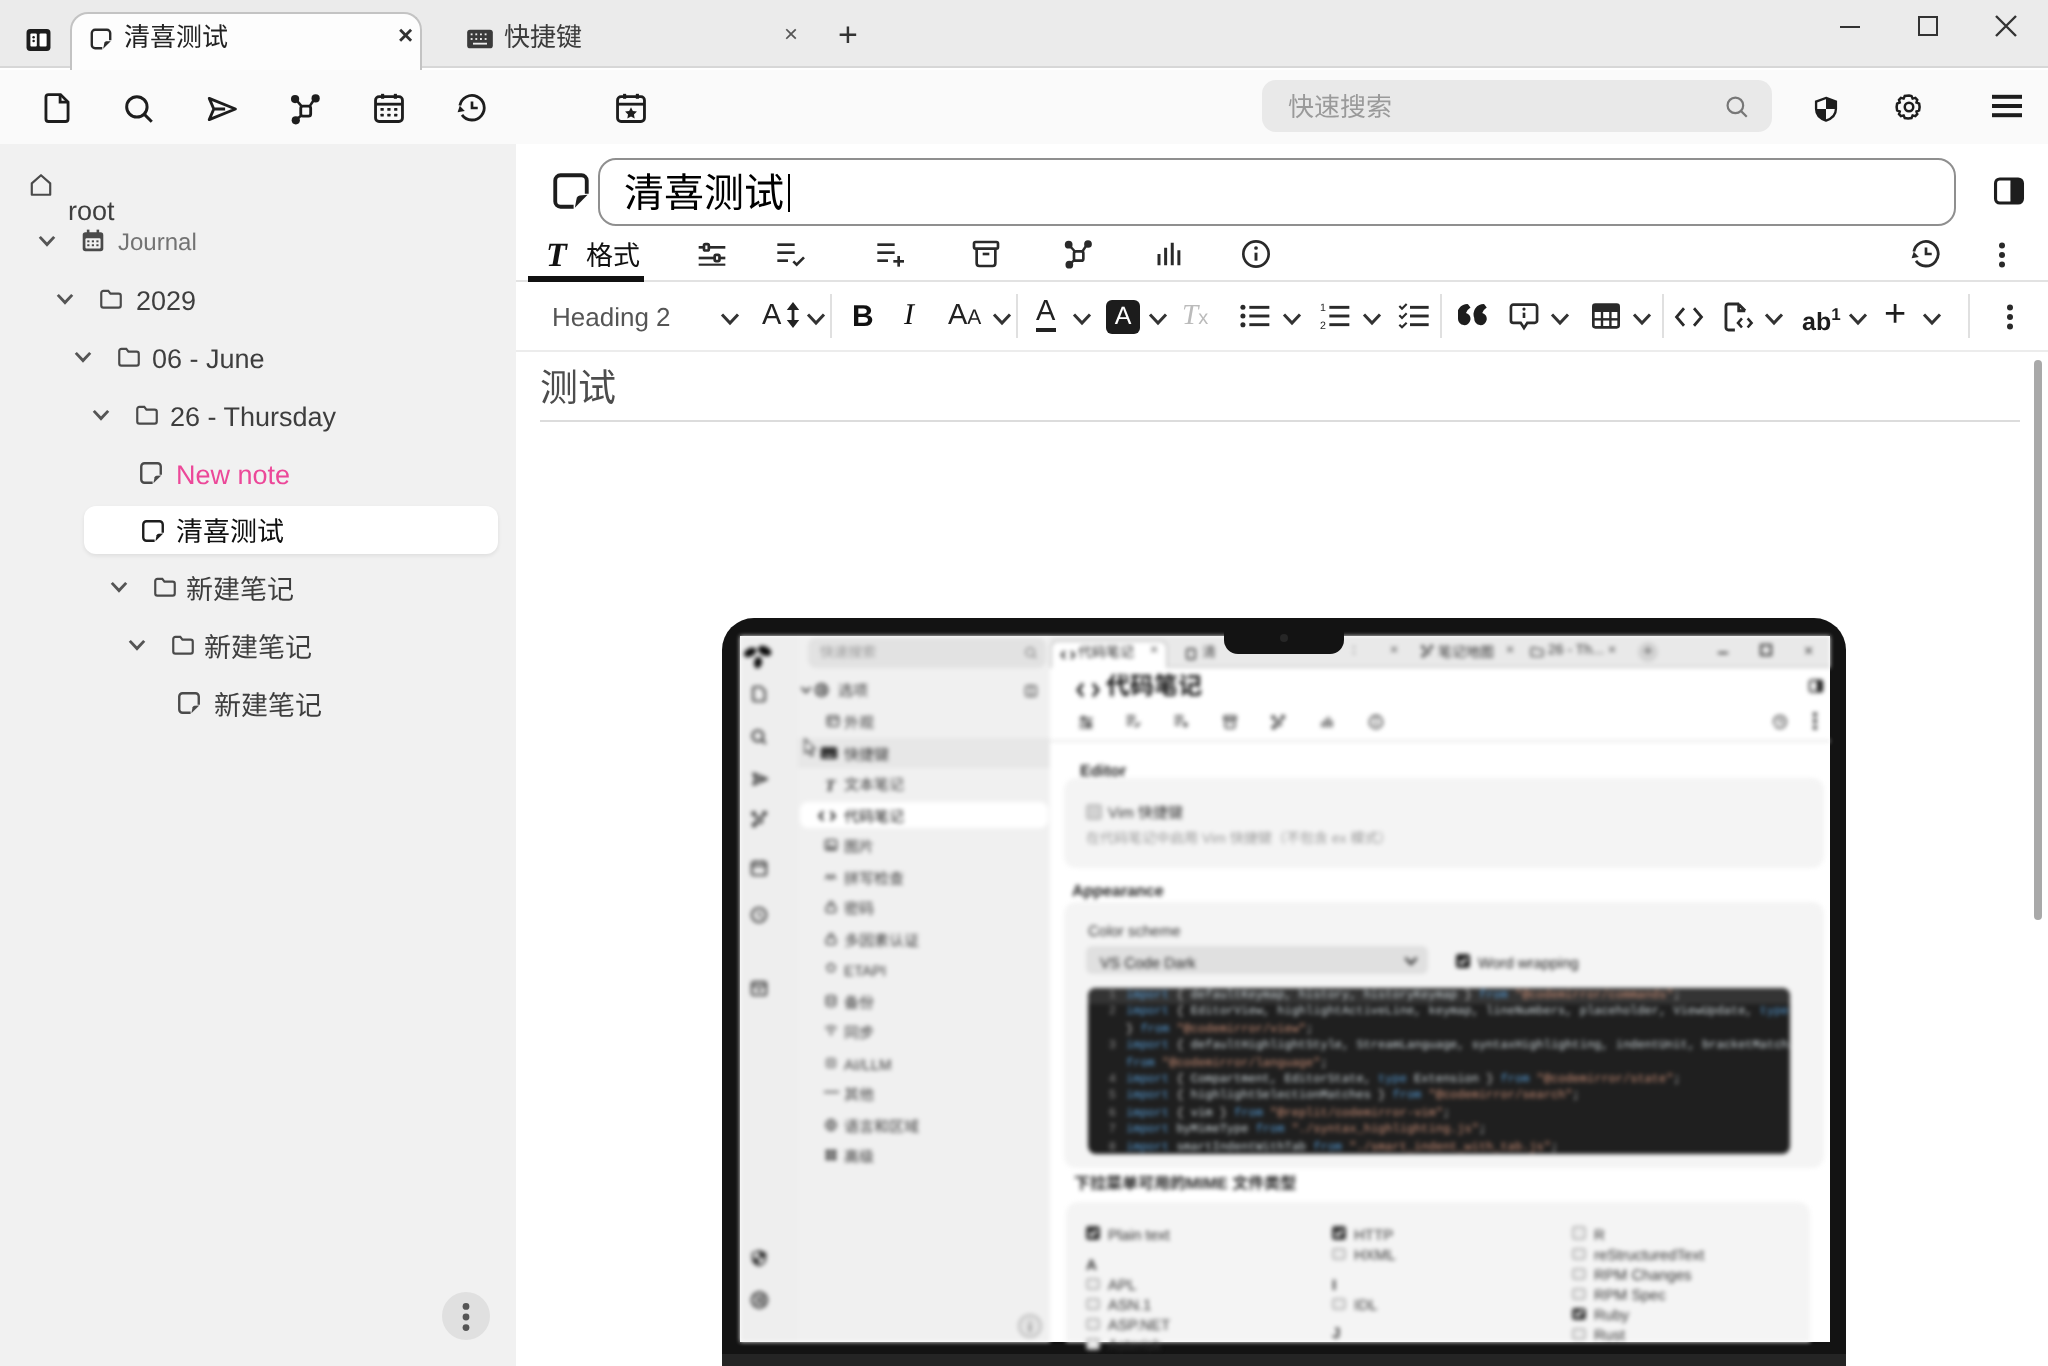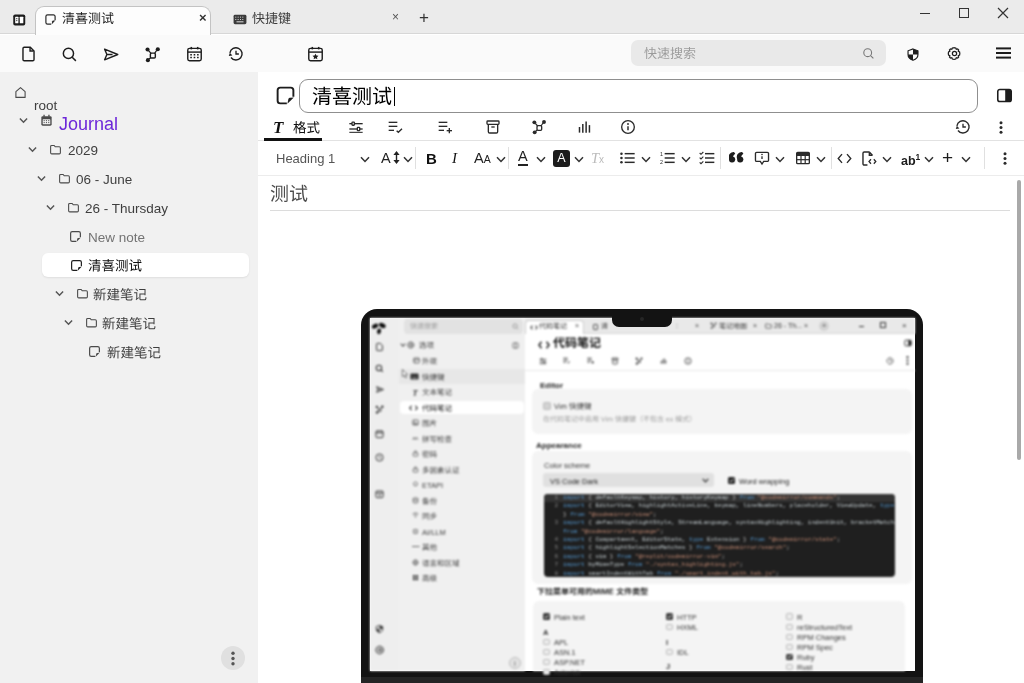--- a/index.html
+++ b/index.html
@@ -178,21 +178,21 @@
       <rect x="5" y="9.5" width="14" height="9.5" rx="1" fill="#f1f1f1"></rect>
       <g fill="#4a4a4a">
         <rect x="6.7" y="11.4" width="2" height="1.8"></rect>
         <rect x="10.9" y="11.4" width="2" height="1.8"></rect>
         <rect x="15.1" y="11.4" width="2" height="1.8"></rect>
         <rect x="6.7" y="15" width="2" height="1.8"></rect>
         <rect x="10.9" y="15" width="2" height="1.8"></rect>
         <rect x="15.1" y="15" width="2" height="1.8"></rect>
       </g>
     </svg>
-<div class="abs" style="left:59px;top:114px;font-size:18px;color:#6d28d9;">Journal</div>
+<div class="abs" style="left:59px;top:114px;font-size:12px;color:#737373;">Journal</div>
 
 <svg class="ico" style="left:28px;top:146px" width="9" height="7" viewBox="0 0 10 7">
       <path fill="none" stroke="#555" stroke-width="1.6" d="M1 1.2L5 5.5 9 1.2"></path>
     </svg>
 <svg class="ico" style="left:49px;top:143px" width="13" height="13" viewBox="0 0 24 24">
       <path fill="none" stroke="#4a4a4a" stroke-width="2" d="M3 6.5a2 2 0 0 1 2-2h4.5l2 2.5H19a2 2 0 0 1 2 2v9a2 2 0 0 1-2 2H5a2 2 0 0 1-2-2z"></path>
     </svg>
 <div class="abs" style="left:68px;top:143px;font-size:13.5px;color:#3e3e3e;">2029</div>
 
 <svg class="ico" style="left:37px;top:175px" width="9" height="7" viewBox="0 0 10 7">
@@ -208,21 +208,21 @@
     </svg>
 <svg class="ico" style="left:67px;top:201px" width="13" height="13" viewBox="0 0 24 24">
       <path fill="none" stroke="#4a4a4a" stroke-width="2" d="M3 6.5a2 2 0 0 1 2-2h4.5l2 2.5H19a2 2 0 0 1 2 2v9a2 2 0 0 1-2 2H5a2 2 0 0 1-2-2z"></path>
     </svg>
 <div class="abs" style="left:85px;top:201px;font-size:13.5px;color:#3e3e3e;">26 - Thursday</div>
 
 <svg class="ico" style="left:69px;top:230px" width="13" height="13" viewBox="0 0 24 24">
       <path fill="none" stroke="#4a4a4a" stroke-width="2.2" d="M21 13.5V6a3 3 0 0 0-3-3H6a3 3 0 0 0-3 3v12a3 3 0 0 0 3 3h7.5"></path>
       <path fill="#4a4a4a" d="M21.5 14.2l-7.3 7.3 1.1-5.6a2.2 2.2 0 0 1 1.7-1.3z"></path>
     </svg>
-<div class="abs" style="left:88px;top:230px;font-size:13.5px;color:#737373;">New note</div>
+<div class="abs" style="left:88px;top:230px;font-size:13.5px;color:#ec4899;">New note</div>
 
 <div class="abs" style="left:42px;top:253px;width:207px;height:24px;background:#fff;border-radius:6px;box-shadow:0 1px 2px rgba(0,0,0,0.08);"></div>
 <svg class="ico" style="left:70px;top:259px" width="13" height="13" viewBox="0 0 24 24">
       <path fill="none" stroke="#1d1d1d" stroke-width="2.2" d="M21 13.5V6a3 3 0 0 0-3-3H6a3 3 0 0 0-3 3v12a3 3 0 0 0 3 3h7.5"></path>
       <path fill="#1d1d1d" d="M21.5 14.2l-7.3 7.3 1.1-5.6a2.2 2.2 0 0 1 1.7-1.3z"></path>
     </svg>
 <svg class="ico" style="left:88px;top:258px;" width="56" height="20" viewBox="0 0 56 20">
       <g fill="#111">
         <path transform="translate(0.00,12.44) scale(0.013500,-0.013500)" d="M82 772C137 742 207 695 241 662L287 721C252 752 181 796 126 823ZM35 506C93 475 166 427 201 394L246 453C209 486 135 531 78 559ZM66 -21 134 -66C182 28 240 154 282 261L222 305C175 190 111 57 66 -21ZM431 212H793V134H431ZM431 268V342H793V268ZM575 840V762H319V704H575V640H343V585H575V516H281V458H950V516H649V585H888V640H649V704H913V762H649V840ZM361 400V-79H431V77H793V5C793 -7 788 -11 774 -12C760 -13 712 -13 662 -11C671 -29 680 -57 684 -76C755 -76 800 -76 828 -64C856 -53 864 -33 864 4V400Z"></path>
         <path transform="translate(13.50,12.44) scale(0.013500,-0.013500)" d="M269 485H731V405H269ZM180 162V-80H254V-48H749V-79H826V162ZM254 6V107H749V6ZM459 841V769H79V712H459V643H151V587H857V643H536V712H924V769H536V841ZM197 537V353H304L269 343C281 324 293 300 301 278H48V217H951V278H691C706 299 721 324 736 349L717 353H806V537ZM379 278C373 300 358 329 342 353H651C642 330 628 301 615 278Z"></path>
@@ -389,21 +389,21 @@
     </svg>
 <svg class="ico" style="left:999px;top:121px" width="4" height="13" viewBox="0 0 4 13">
       <g fill="#2a2a2a">
         <circle cx="2" cy="1.8" r="1.5"></circle>
         <circle cx="2" cy="6.5" r="1.5"></circle>
         <circle cx="2" cy="11.2" r="1.5"></circle>
       </g>
     </svg>
 
 <div class="abs" style="left:258px;top:175px;width:766px;height:1px;background:#ececec;"></div>
-<div class="abs" style="left:276px;top:151px;font-size:13px;color:#555;">Heading 1</div>
+<div class="abs" style="left:276px;top:151px;font-size:13px;color:#555;">Heading 2</div>
 <svg class="ico" style="left:360px;top:156px" width="10" height="7" viewBox="0 0 10 7">
       <path fill="none" stroke="#333" stroke-width="1.5" d="M1 1.2L5 5.5 9 1.2"></path>
     </svg>
 <div class="abs" style="left:381px;top:150px;font-size:14.5px;color:#222;">A</div>
     <svg class="ico" style="left:393px;top:151px" width="7" height="13" viewBox="0 0 7 13">
       <path fill="#222" d="M3.5 0L6.6 4H.4zM3.5 13L6.6 9H.4z"></path>
       <line x1="3.5" y1="3" x2="3.5" y2="10" stroke="#222" stroke-width="1.4"></line>
     </svg>
 <svg class="ico" style="left:403px;top:156px" width="10" height="7" viewBox="0 0 10 7">
       <path fill="none" stroke="#333" stroke-width="1.5" d="M1 1.2L5 5.5 9 1.2"></path>

